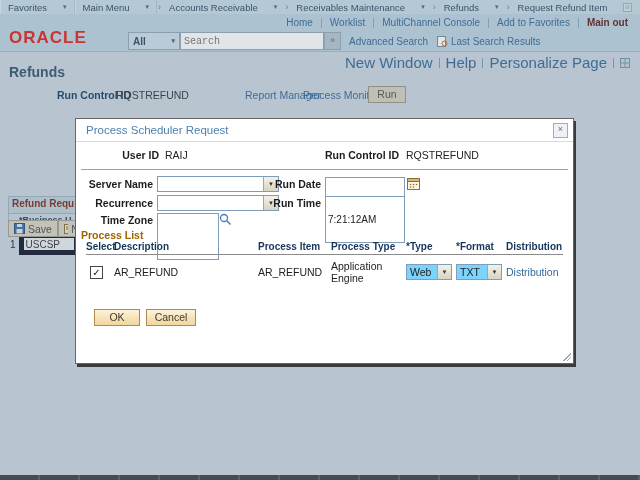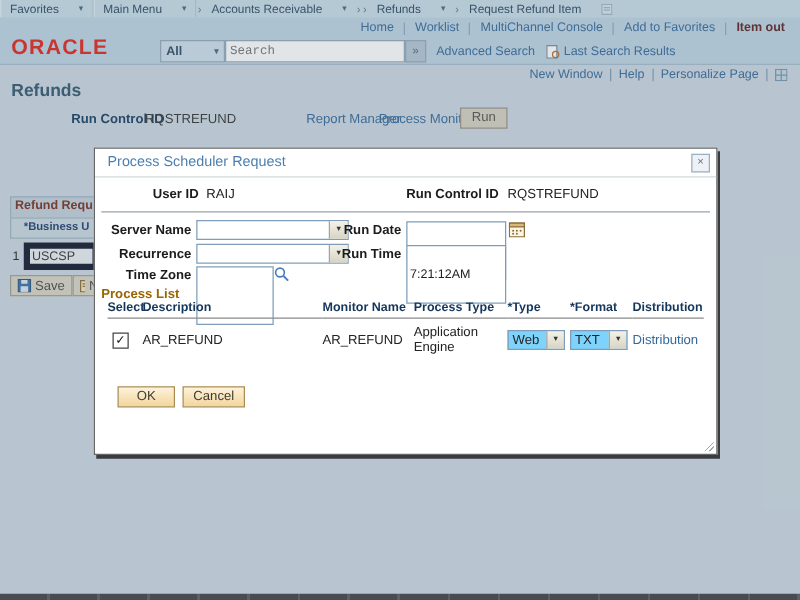--- a/index.html
+++ b/index.html
@@ -26,33 +26,33 @@
     letter-spacing:1px;font-family:"Liberation Sans",sans-serif;}
   .search-wrap{position:absolute;left:128px;top:18px;display:flex;align-items:center;font-size:10.5px;}
   .scope-box{display:flex;align-items:center;justify-content:space-between;width:42px;height:16px;
     background:#cfdfea;border:1px solid #93a9ba;padding:0 4px;color:#2a4a62;font-weight:bold;font-size:10px;}
   .search-input{width:136px;height:14px;border:1px solid #93a9ba;font-size:10px;padding:1px 3px;
     font-family:Liberation Mono, monospace;color:#333;background:#fff;}
   .go-btn{width:15px;height:16px;background:#b5c6d2;border:1px solid #93a9ba;color:#4a6478;
     font-size:9px;text-align:center;line-height:15px;}
   .hdr-lnk{font-size:10px;margin-left:8px;}
 
-  .page-links{position:absolute;top:54px;right:10px;font-size:10px;display:flex;align-items:center;color:#34689a;}
+  .page-links{position:absolute;top:54px;right:10px;font-size:15px;display:flex;align-items:center;color:#34689a;}
   .plsep{border-left:1px solid #7d9cb5;height:10px;margin:0 6px;}
 
   .page-title{position:absolute;left:9px;top:64px;font-size:14px;font-weight:bold;color:#33566e;}
   .runrow-label{position:absolute;left:57px;top:89px;font-size:10.5px;font-weight:bold;color:#163a5f;}
   .runrow-val{position:absolute;left:116px;top:89px;font-size:10.5px;color:#333;}
   .run-btn{position:absolute;left:368px;top:86px;width:36px;height:15px;background:#d5d0c1;
     border:1px solid #9a948a;color:#55514a;font-size:10.5px;text-align:center;line-height:14px;}
 
   
   .bg-grid{position:absolute;left:8px;top:157px;width:70px;font-size:10px;}
   .bg-grid-cap{height:14px;background:#c2cfda;border:1px solid #9fb4c4;color:#7a2e1e;
-    font-weight:bold;padding:1px 3px;white-space:nowrap;overflow:hidden;}
+    font-weight:bold;padding:1px 3px;white-space:nowrap;overflow:hidden;margin-top:39px;}
   .bg-grid-sub{height:13px;background:#cbd7e0;border:1px solid #9fb4c4;border-top:none;color:#1d3e6e;
     font-weight:bold;font-size:9px;padding:1px 3px 1px 10px;white-space:nowrap;overflow:hidden;}
   .bg-grid-row{display:flex;align-items:center;gap:3px;padding:3px 0 0 2px;}
   .bg-input{width:46px;height:12px;border:5px solid #0f172a;background:#e9edf0;font-size:10px;
     padding:0 2px;color:#333;font-family:"Liberation Sans",sans-serif;}
   .toolbar-btn{position:absolute;display:flex;align-items:center;gap:3px;height:15px;
     background:#d9d4c5;border:1px solid #a39f90;color:#4a4a42;font-size:10.5px;padding:0 5px;}
 
   .overlay{position:absolute;inset:0;background:rgba(104,124,139,0.20);z-index:10;}
 
@@ -104,20 +104,24 @@
     <span class="crumb block">
       <span>Main Menu</span>
       <span class="dd-arrow">▾</span>
     </span>
     <span class="crumb-sep">›</span>
     <span class="crumb">
       <span>Accounts Receivable</span>
       <span class="dd-arrow">▾</span>
     </span>
     <span class="crumb-sep">›</span>
+    <span class="crumb">
+      <span>Receivables Maintenance</span>
+      <span class="dd-arrow">▾</span>
+    </span>
     <span class="crumb-sep">›</span>
     <span class="crumb">
       <span>Refunds</span>
       <span class="dd-arrow">▾</span>
     </span>
     <span class="crumb-sep">›</span>
     <span class="crumb">
       <span>Request Refund Item</span>
       <svg width="9" height="9">
           <rect x="0.5" y="0.5" width="8" height="8" fill="#d8e4ec" stroke="#9fb4c4"></rect>
@@ -130,21 +134,21 @@
   <div class="header">
     <div class="header-links">
       <span class="lnk">Home</span>
       <span class="vsep"></span>
       <span class="lnk">Worklist</span>
       <span class="vsep"></span>
       <span class="lnk">MultiChannel Console</span>
       <span class="vsep"></span>
       <span class="lnk">Add to Favorites</span>
       <span class="vsep"></span>
-      <span class="signout lnk">Item out</span>
+      <span class="signout lnk">Main out</span>
     </div>
     <div class="brand">ORACLE</div>
     <div class="search-wrap">
       <span class="scope-box">
         <span>All</span>
         <span class="dd-arrow">▾</span>
       </span>
       <input class="search-input" placeholder="Search" style="">
       <span class="go-btn">»</span>
       <span class="lnk hdr-lnk">Advanced Search</span>
@@ -256,21 +260,21 @@
           <col style="width:73px">
           <col style="width:75px">
           <col style="width:50px">
           <col style="width:50px">
           <col>
         </colgroup>
       <tbody>
           <tr>
         <th>Select</th>
         <th>Description</th>
-        <th>Monitor Name</th>
+        <th>Process Item</th>
         <th>Process Type</th>
         <th>*Type</th>
         <th>*Format</th>
         <th>Distribution</th>
       </tr>
       <tr>
         <td><span class="cb" style="display:inline-block">✓</span></td>
         <td>AR_REFUND</td>
         <td>AR_REFUND</td>
         <td>Application Engine</td>

